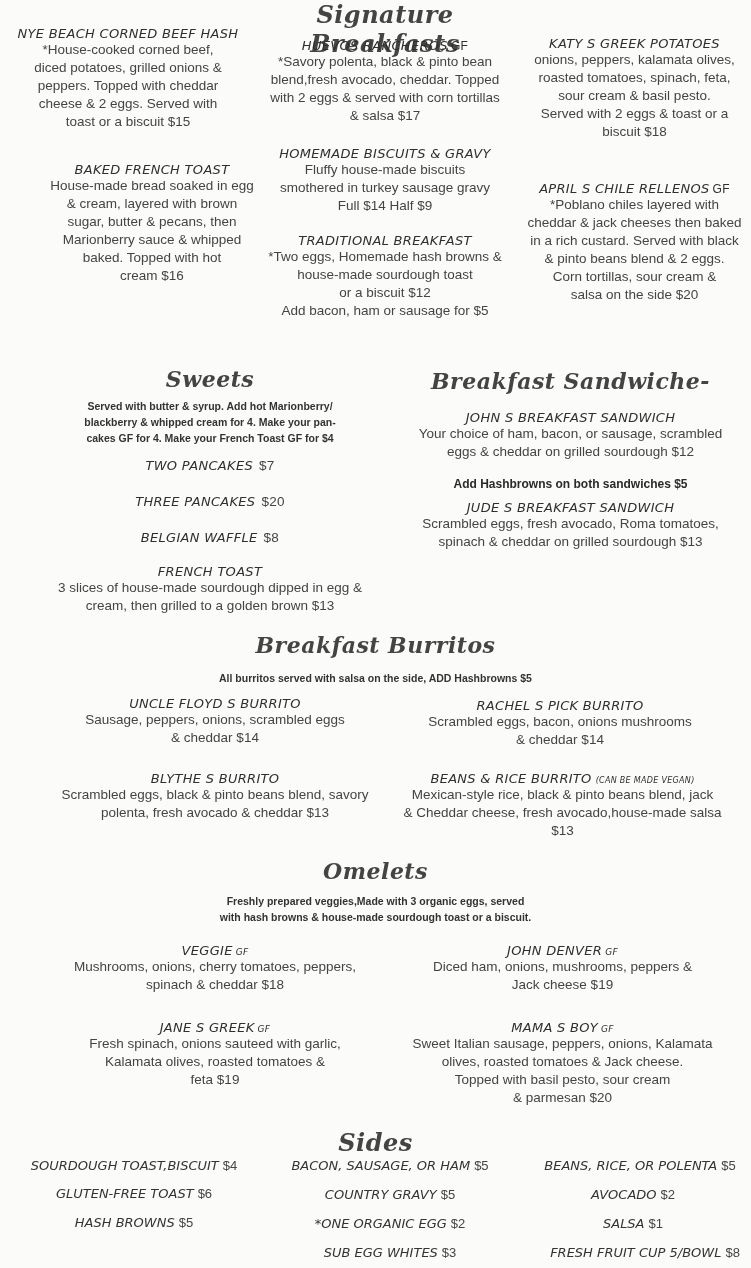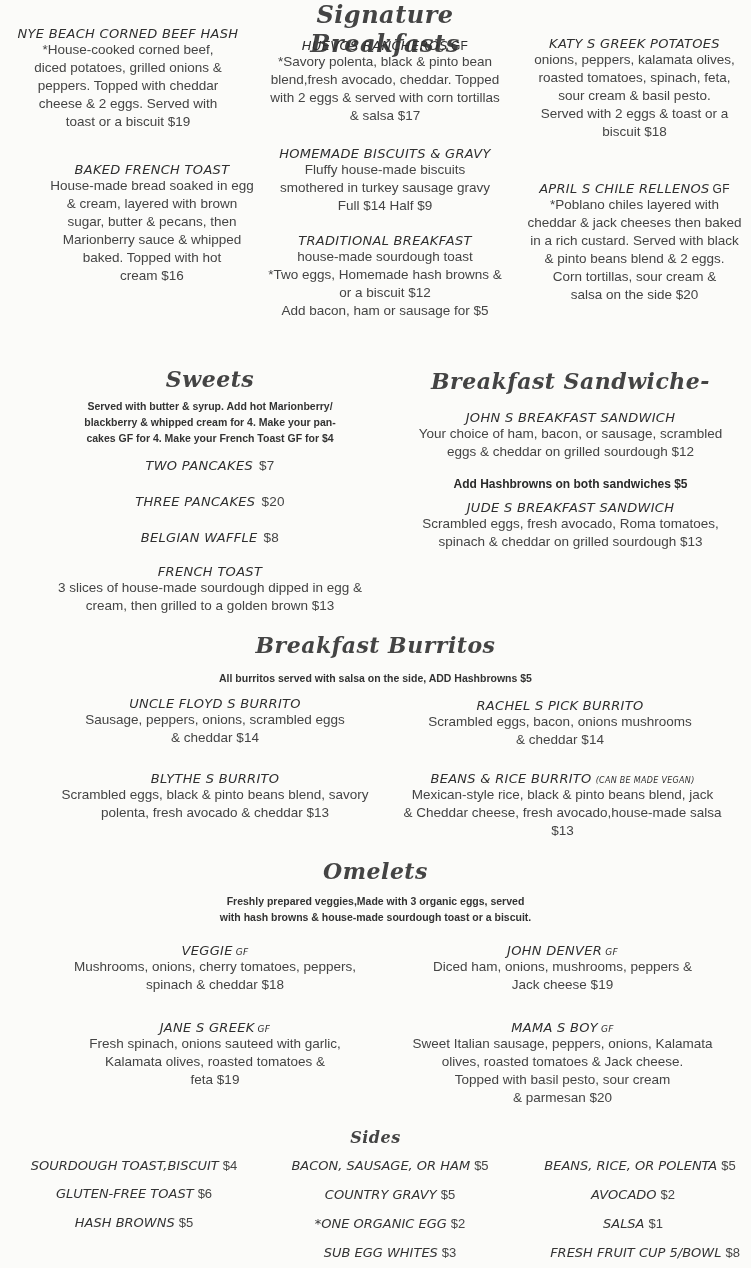--- a/index.html
+++ b/index.html
@@ -59,21 +59,21 @@
 
 <div class="abs script" style="left:250px; top:0px; width:270px; font-size:24px;">Signature Breakfasts</div>
 
 <div class="abs" style="left:0; top:26px; width:256px;">
   <div class="title">NYE BEACH CORNED BEEF HASH</div>
   <div class="desc">
     <div>*House-cooked corned beef,</div>
     <div>diced  potatoes, grilled onions &amp;</div>
     <div>peppers. Topped with cheddar</div>
     <div>cheese &amp; 2 eggs. Served with</div>
-    <div>toast or a biscuit $19</div>
+    <div>toast or a biscuit $15</div>
   </div>
 </div>
 
 <div class="abs" style="left:0; top:162px; width:256px;padding-left:48px;">
   <div class="title">BAKED FRENCH TOAST</div>
   <div class="desc">
     <div>House-made bread soaked in egg</div>
     <div>&amp; cream, layered with brown</div>
     <div>sugar, butter &amp; pecans, then</div>
     <div>Marionberry sauce &amp; whipped</div>
@@ -97,22 +97,22 @@
   <div class="desc">
     <div>Fluffy house-made biscuits</div>
     <div>smothered in turkey sausage gravy</div>
     <div>Full  $14   Half  $9</div>
   </div>
 </div>
 
 <div class="abs" style="left:250px; top:233px; width:270px;">
   <div class="title">TRADITIONAL BREAKFAST</div>
   <div class="desc">
+    <div>*Two eggs, Homemade hash browns &amp;</div>
     <div>house-made sourdough toast</div>
-    <div>*Two eggs, Homemade hash browns &amp;</div>
     <div>or a biscuit $12</div>
     <div>Add bacon, ham or sausage for $5</div>
   </div>
 </div>
 
 <div class="abs" style="left:518px; top:36px; width:233px;">
   <div class="title">KATY S GREEK POTATOES</div>
   <div class="desc">
     <div>onions, peppers, kalamata olives,</div>
     <div>roasted tomatoes, spinach, feta,</div>
@@ -232,21 +232,21 @@
 <div class="abs" style="left:390px; top:1020px; width:345px;">
   <div class="title"><span>MAMA S BOY</span><span class="gfs">GF</span></div>
   <div class="desc">
     <div>Sweet Italian sausage, peppers, onions, Kalamata</div>
     <div>olives, roasted tomatoes &amp; Jack cheese.</div>
     <div>Topped with basil pesto, sour cream</div>
     <div>&amp; parmesan $20</div>
   </div>
 </div>
 
-<div class="abs script" style="left:0; top:1128px; width:751px; font-size:16px;">Sides</div>
+<div class="abs script" style="left:0; top:1128px; width:751px; font-size:24px;">Sides</div>
 
 <div class="abs side" style="left:0; top:1158px; width:268px;"><span>SOURDOUGH TOAST,BISCUIT</span><span class="price">$4</span></div>
 <div class="abs side" style="left:0; top:1186px; width:268px;"><span>GLUTEN-FREE TOAST</span><span class="price">$6</span></div>
 <div class="abs side" style="left:0; top:1215px; width:268px;"><span>HASH BROWNS</span><span class="price">$5</span></div>
 
 <div class="abs side" style="left:265px; top:1158px; width:250px;"><span>BACON, SAUSAGE, OR HAM</span><span class="price">$5</span></div>
 <div class="abs side" style="left:265px; top:1187px; width:250px;"><span>COUNTRY GRAVY</span><span class="price">$5</span></div>
 <div class="abs side" style="left:265px; top:1216px; width:250px;"><span>*ONE ORGANIC EGG</span><span class="price">$2</span></div>
 <div class="abs side" style="left:265px; top:1245px; width:250px;"><span>SUB EGG WHITES</span><span class="price">$3</span></div>
 

